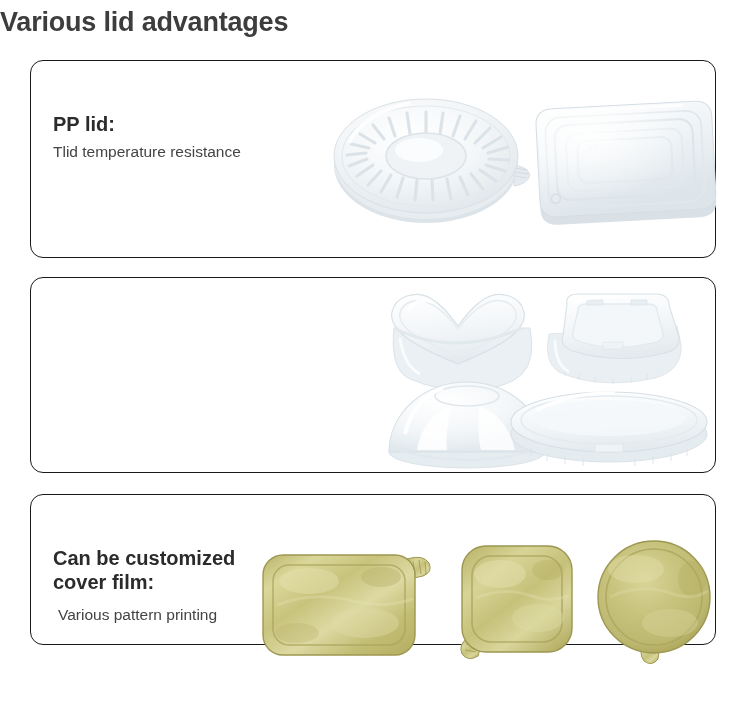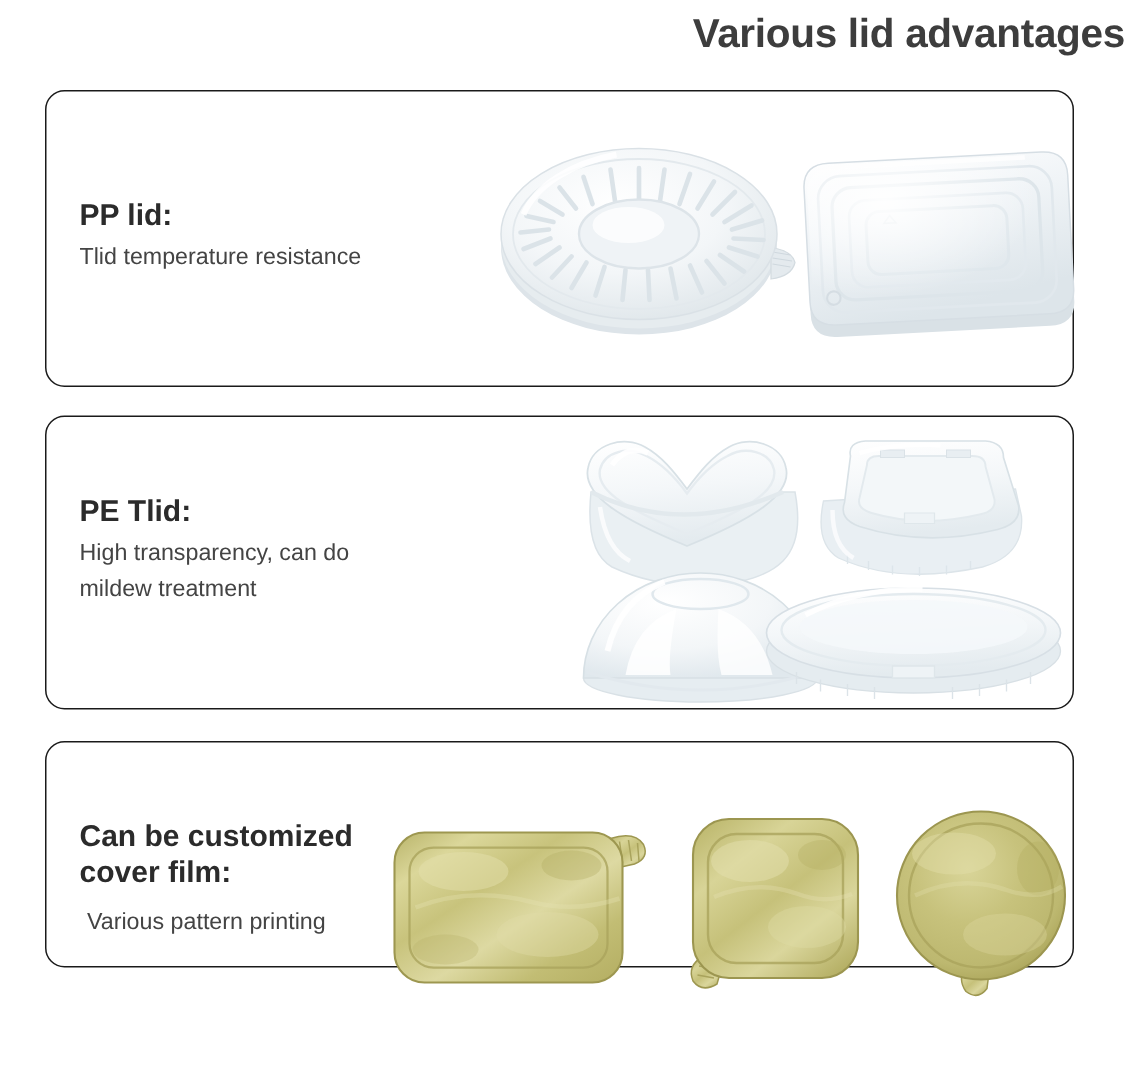--- a/index.html
+++ b/index.html
@@ -15,21 +15,21 @@
     overflow: hidden;
     position: relative;
   }
 
   
   .page-title {
     position: absolute;
     left: 0;
     top: 7px;
     width: 750px;
-    text-align: right;
+    text-align: left;
     font-size: 27px;
     font-weight: bold;
     color: #3d3d3d;
     letter-spacing: -0.2px;
   }
 
   
   .panel {
     position: absolute;
     left: 30px;
@@ -41,21 +41,21 @@
   }
   #panel-1 { top: 60px;  height: 198px; }
   #panel-2 { top: 277px; height: 196px; }
   #panel-3 { top: 494px; height: 151px; }
 
   .panel-text {
     position: absolute;
     left: 22px;
     color: #333333;
   }
-  #panel-1 .panel-text { top: 72px; }
+  #panel-1 .panel-text { top: 52px; }
   #panel-2 .panel-text { top: 52px; }
   #panel-3 .panel-text { top: 52px; }
 
   .panel-heading {
     font-size: 20px;
     font-weight: bold;
     color: #2b2b2b;
     line-height: 1.18;
     margin: 0 0 3px 0;
     white-space: pre-line;
@@ -275,25 +275,20 @@
             <line x1="142" y1="78" x2="142" y2="86"></line>
           <line x1="160" y1="75" x2="160" y2="83"></line>
             <line x1="176" y1="70" x2="176" y2="78"></line>
         </g>
 
         <path d="M26 32 q34 -18 78 -17" stroke="#ffffff" stroke-width="3.5" fill="none" opacity="0.9"></path>
       </g>
     </svg>
   </div>
 
-  <div class="panel-text">
-    <p class="panel-heading">PE Tlid:</p>
-    <p class="panel-sub">High transparency, can do
-mildew treatment</p>
-  </div>
 </div>
 
 <div class="panel" id="panel-3">
 
   <div class="art">
     <svg width="686" height="195" viewBox="0 0 686 195" aria-hidden="true">
       <defs>
         <linearGradient id="goldA" x1="0%" y1="0%" x2="100%" y2="100%">
           <stop offset="0%" stop-color="#b9b46a"></stop>
           <stop offset="18%" stop-color="#dbd79a"></stop>

